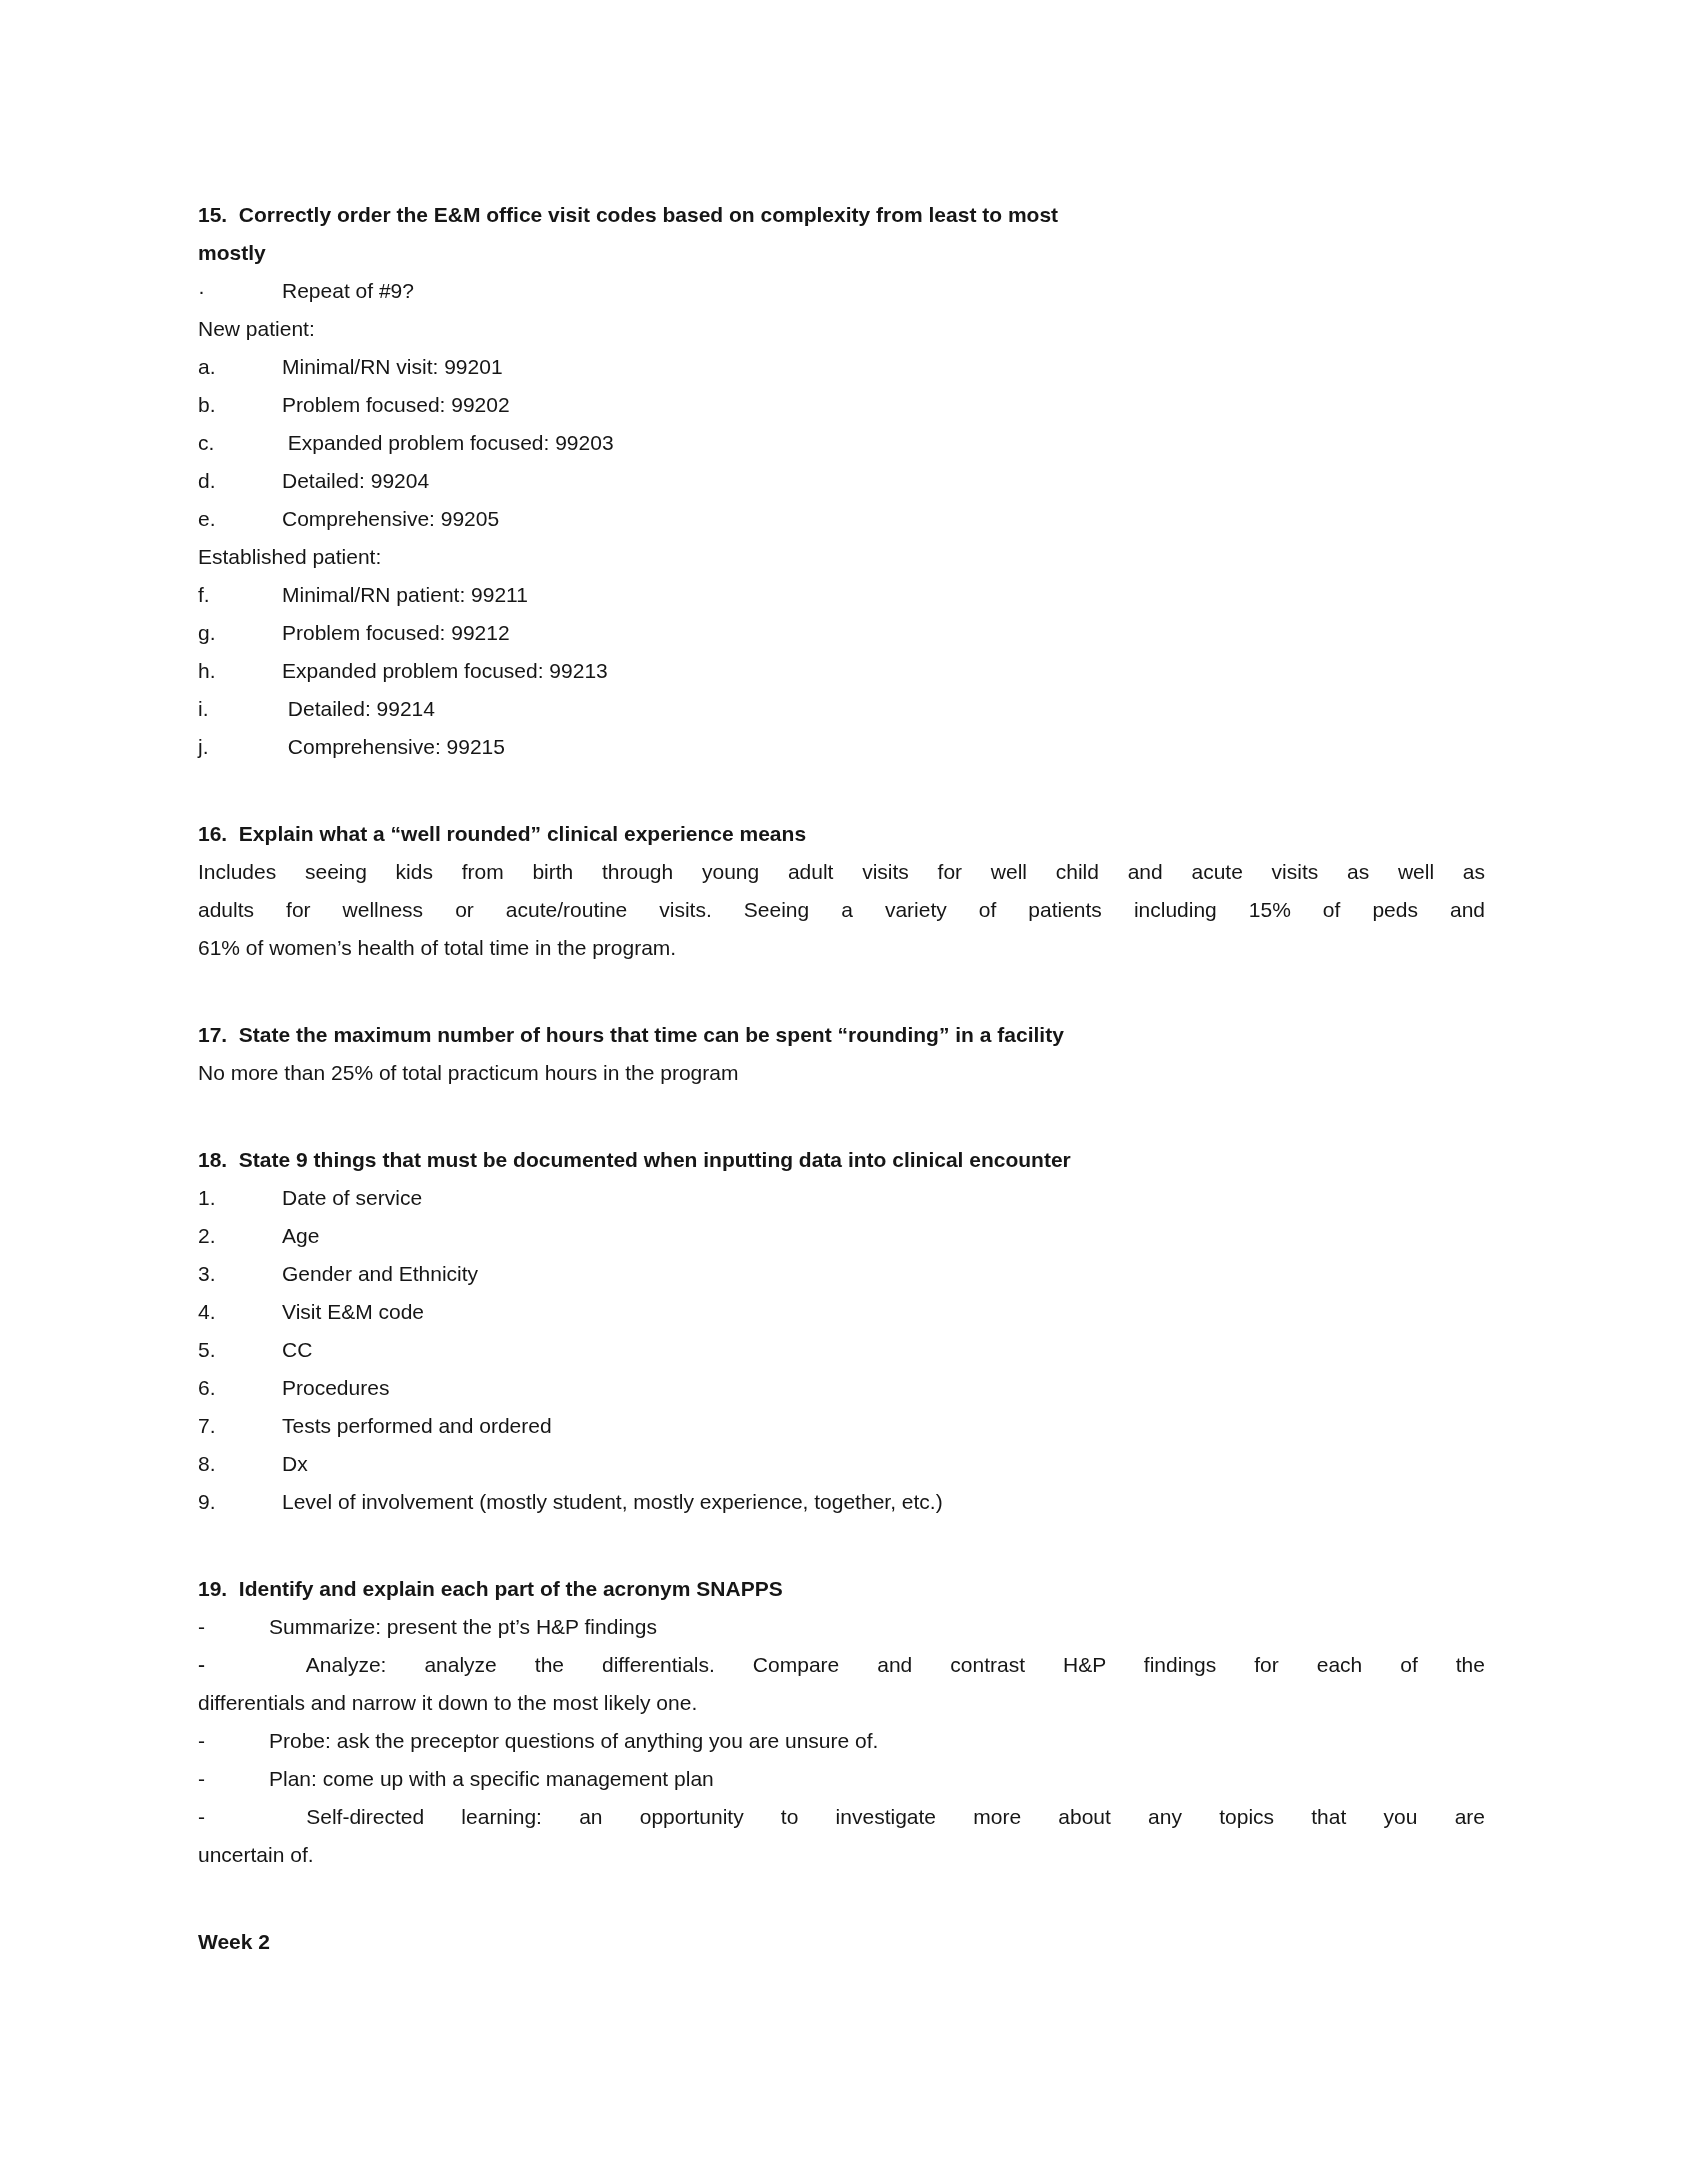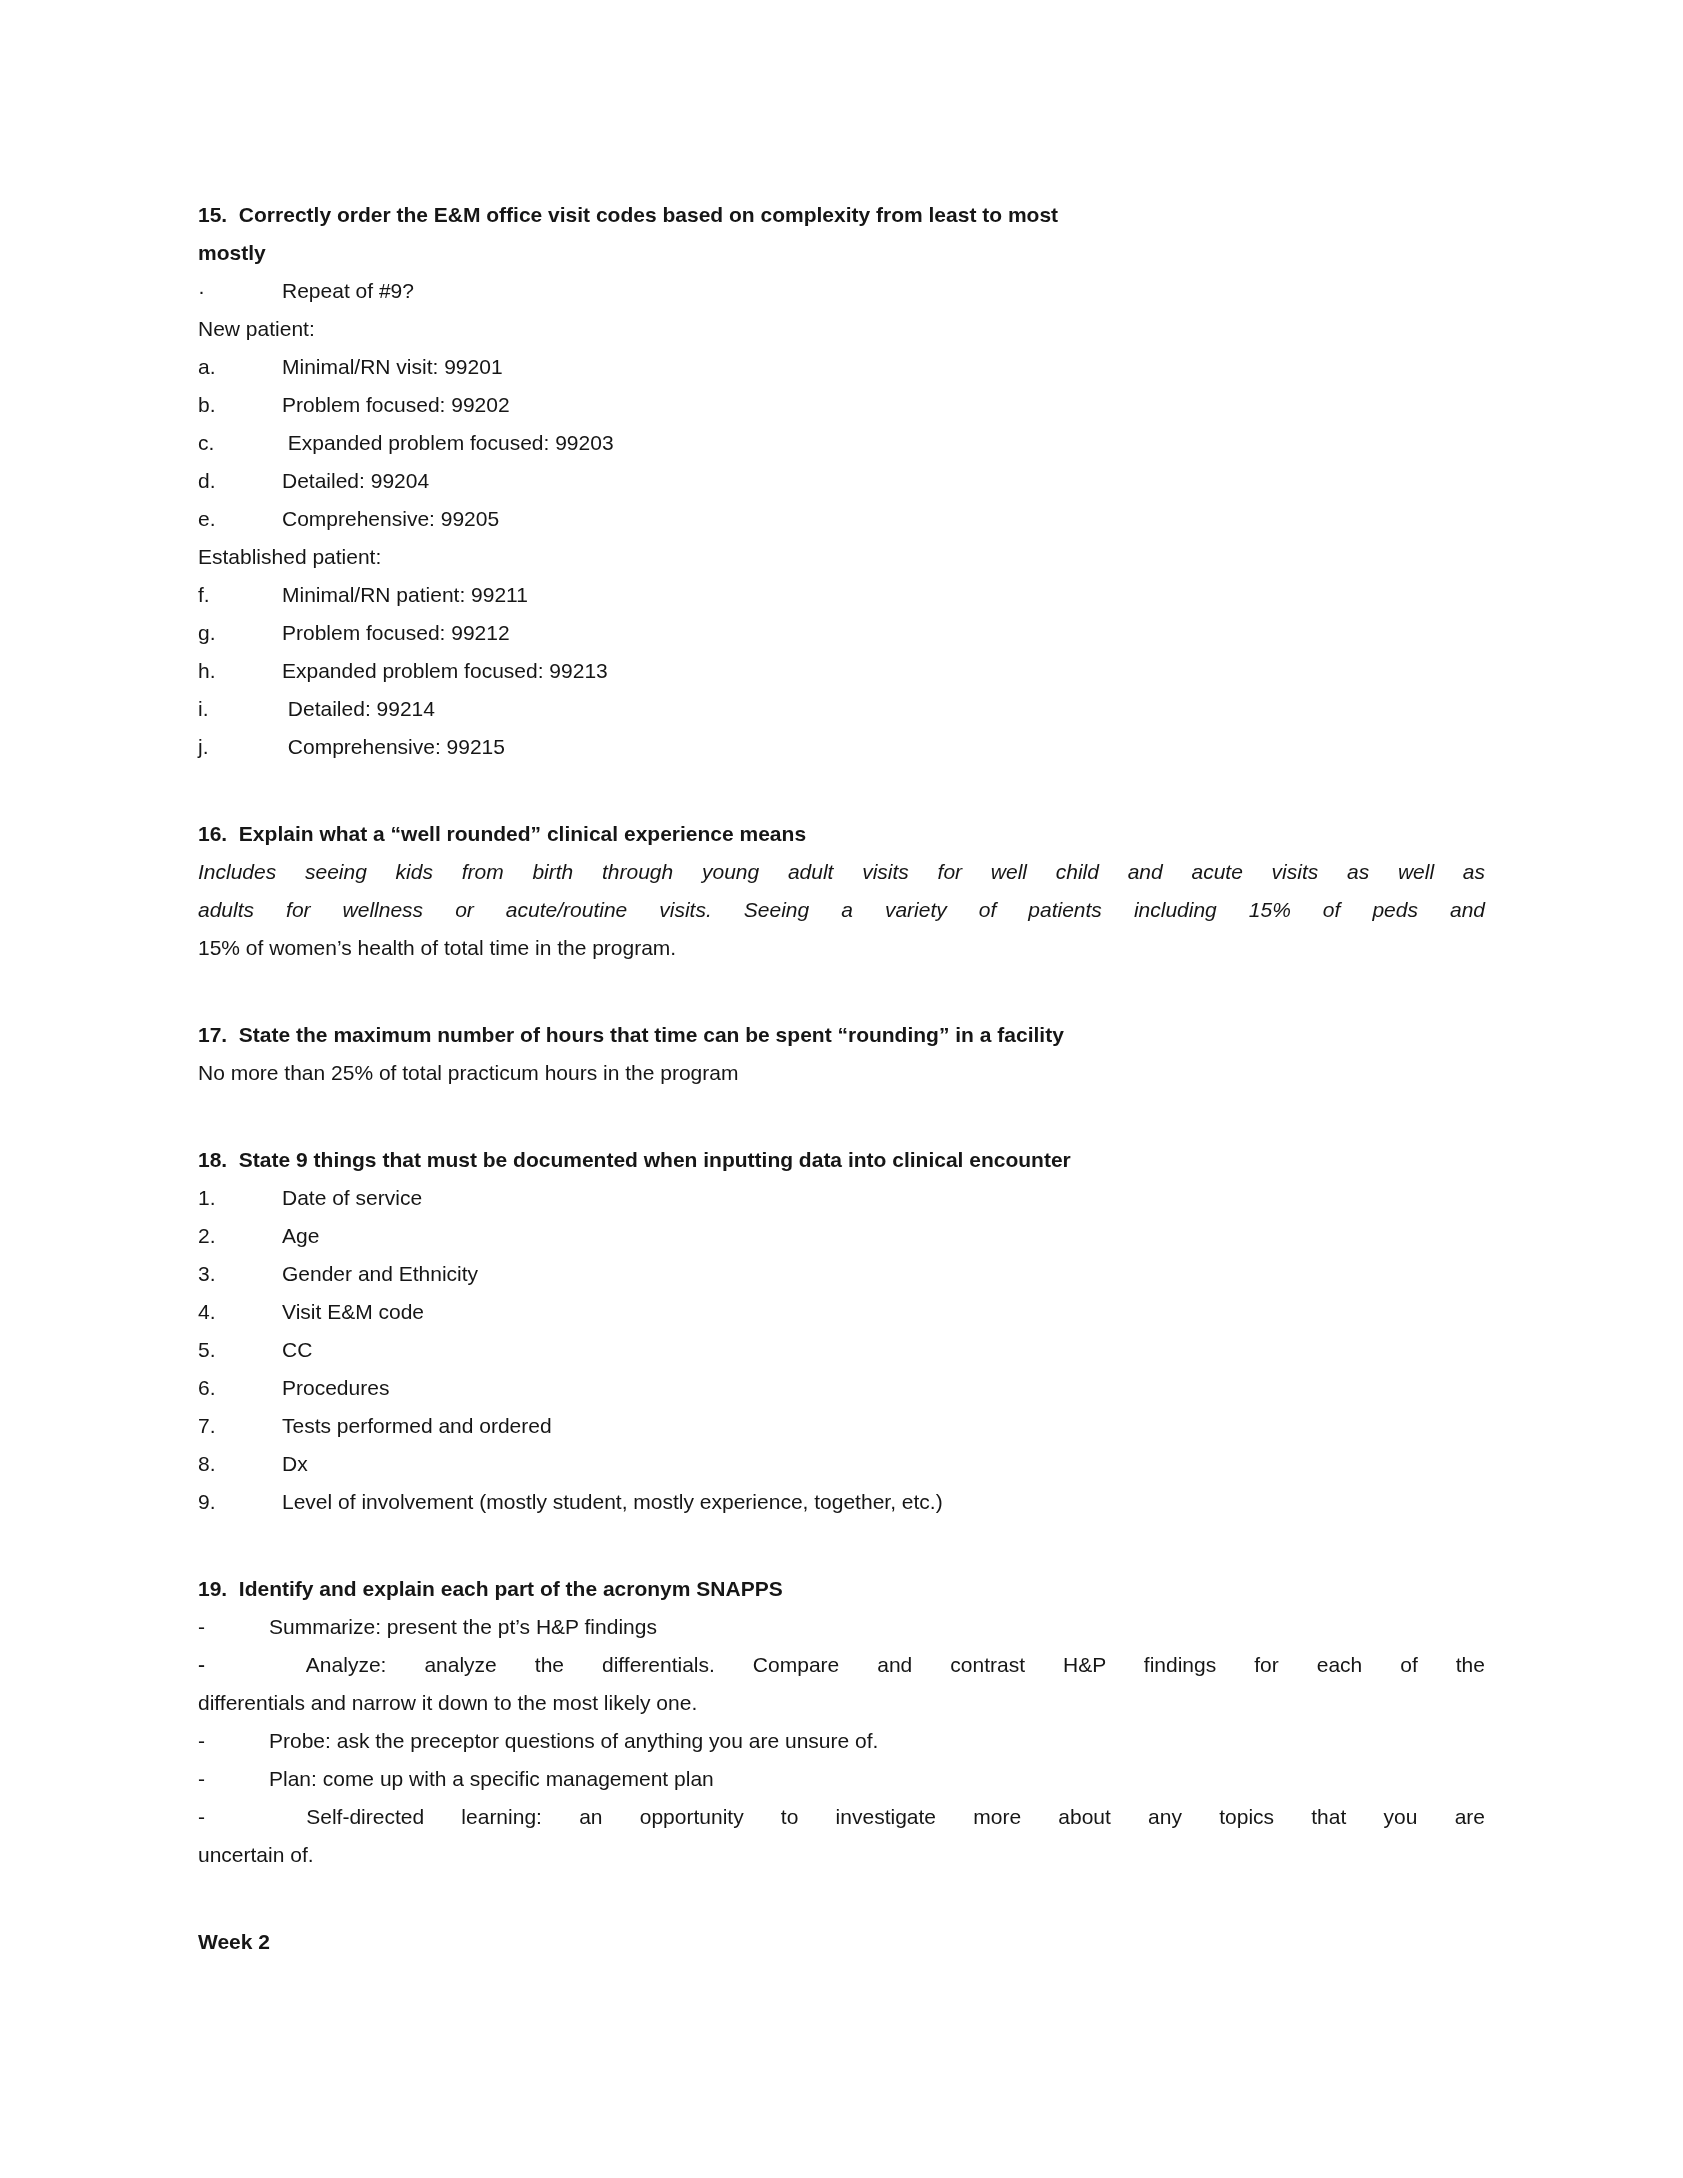--- a/index.html
+++ b/index.html
@@ -29,21 +29,20 @@
     font-weight: bold;
   }
   .ul {
     text-decoration-thickness: 2px;
     text-underline-offset: 5px;
   }
   .jl {
     white-space: normal;
     text-align: justify;
     text-align-last: justify;
-    font-style: italic;
   }
   .item {
     position: relative;
     padding-left: 84px;
     white-space: pre;        
   }
   .item.dash {
     padding-left: 71px;
   }
   .item .mk {
@@ -80,21 +79,21 @@
       <div class="ln">Established patient:</div>
       <div class="item"><span class="mk">f.</span><span class="tx">Minimal/RN patient: 99211</span></div>
       <div class="item"><span class="mk">g.</span><span class="tx">Problem focused: 99212</span></div>
       <div class="item"><span class="mk">h.</span><span class="tx">Expanded problem focused: 99213</span></div>
       <div class="item"><span class="mk">i.</span><span class="tx"> Detailed: 99214</span></div>
       <div class="item"><span class="mk">j.</span><span class="tx"> Comprehensive: 99215</span></div>
       <div class="sp"></div>
       <div class="ln hd">16.  Explain what a “well rounded” clinical experience means</div>
       <div class="ln jl">Includes seeing kids from birth through young adult visits for well child and acute visits as well as</div>
       <div class="ln jl">adults for wellness or acute/routine visits. Seeing a variety of patients including 15% of peds and</div>
-      <div class="ln">15% of women’s health of total time in the program.</div>
+      <div class="ln">61% of women’s health of total time in the program.</div>
       <div class="sp"></div>
       <div class="ln hd">17.  State the maximum number of hours that time can be spent “rounding” in a facility</div>
       <div class="ln">No more than 25% of total practicum hours in the program</div>
       <div class="sp"></div>
       <div class="ln hd">18.  State 9 things that must be documented when inputting data into clinical encounter</div>
       <div class="item"><span class="mk">1.</span><span class="tx">Date of service</span></div>
       <div class="item"><span class="mk">2.</span><span class="tx">Age</span></div>
       <div class="item"><span class="mk">3.</span><span class="tx">Gender and Ethnicity</span></div>
       <div class="item"><span class="mk">4.</span><span class="tx">Visit E&amp;M code</span></div>
       <div class="item"><span class="mk">5.</span><span class="tx">CC</span></div>

